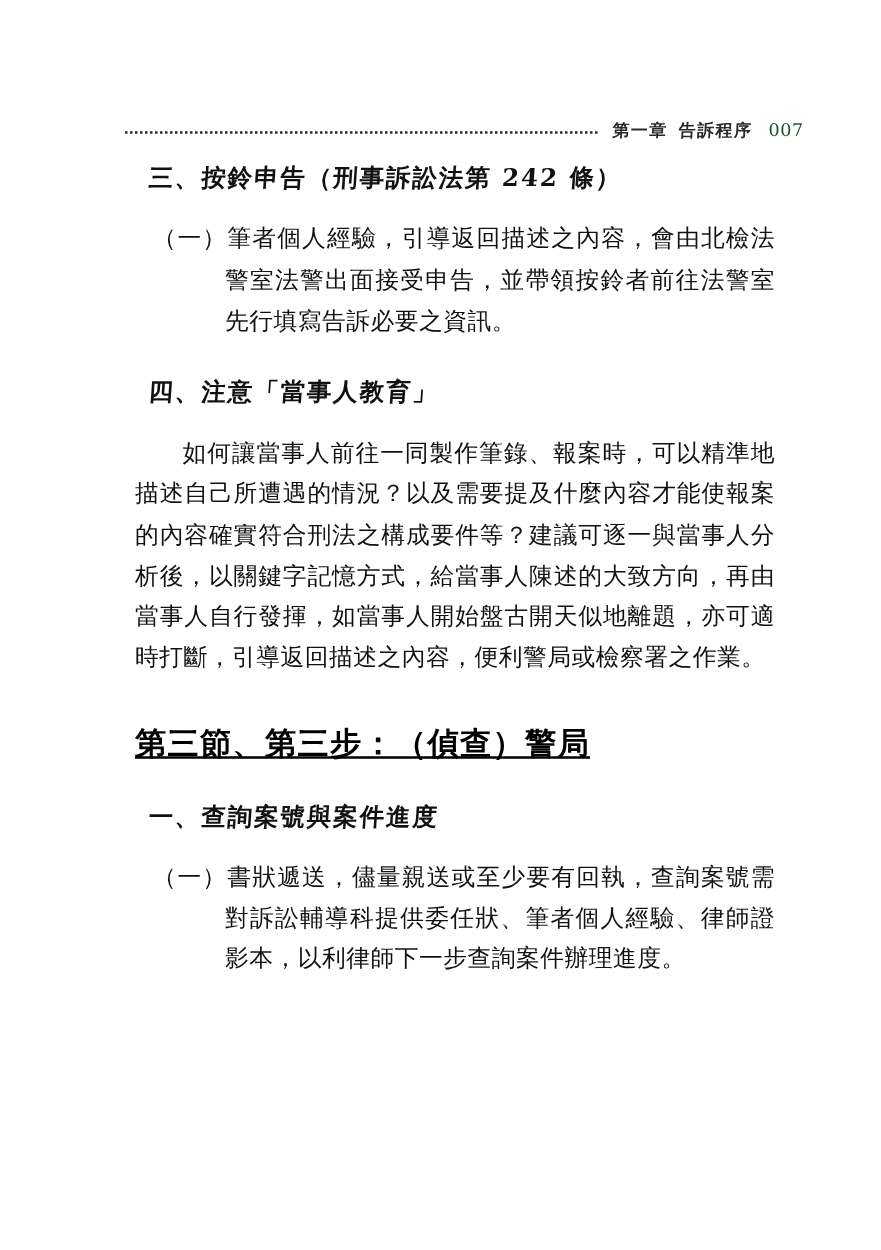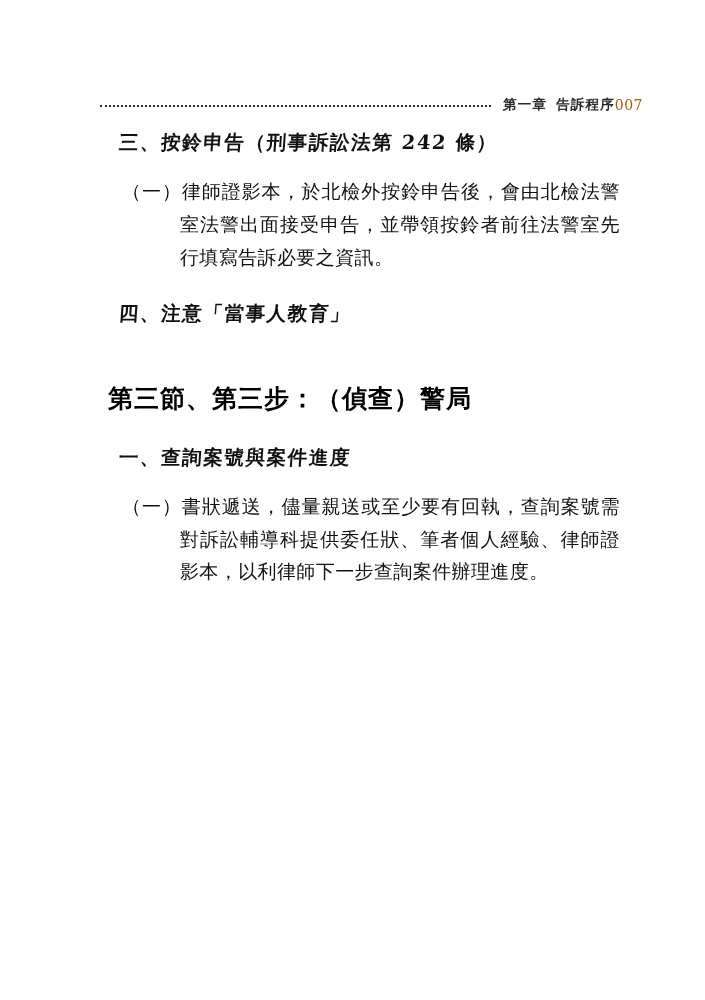--- a/index.html
+++ b/index.html
@@ -50,21 +50,22 @@
     letter-spacing: 1.2px;
     white-space: nowrap;
     color: #2a2a2a;
     transform: skewX(-3deg);
   }
   .head-chapter .sep { display: inline-block; width: 9px; }
   .head-pageno {
     font-family: "DejaVu Serif", "Liberation Serif", serif;
     font-size: 14px;
     letter-spacing: 0.5px;
-    color: #a16207;
+    margin-left: 13px;
+    color: #14532d;
     white-space: nowrap;
   }
 
   
   .content {
     position: absolute;
     left: 0;
     top: 128px;
     width: 705px;
   }
@@ -86,20 +87,21 @@
   
   .h-section {
     font-family: "DejaVu Serif", "Liberation Serif", serif;
     font-size: 25px;
     font-weight: 700;
     letter-spacing: 1px;
     color: #000;
     margin: 0;
     padding: 0 62px 0 108px;
     line-height: 1.45;
+    text-decoration: underline;
   }
 
   
   .para {
     font-family: "DejaVu Serif", "Liberation Serif", serif;
     font-size: 19px;
     line-height: 1.72;
     letter-spacing: 0.4px;
     color: #111;
     margin: 0;
@@ -139,28 +141,29 @@
     </div>
     <div class="head-pageno">007</div>
   </div>
 
   <div class="content">
 
     <h3 class="h-sub">三、按鈴申告（刑事訴訟法第 242 條）</h3>
 
     <div class="gap-md"></div>
 
-    <p class="item">（一）律師證影本，於北檢外按鈴申告後，會由北檢法警室法警出面接受申告，並帶領按鈴者前往法警室先行填寫告訴必要之資訊。</p>
+    <p class="item">（一）筆者個人經驗，引導返回描述之內容，會由北檢法警室法警出面接受申告，並帶領按鈴者前往法警室先行填寫告訴必要之資訊。</p>
 
     <div class="gap-lg"></div>
 
     <h3 class="h-sub">四、注意「當事人教育」</h3>
 
     <div class="gap-md"></div>
 
+    <p class="para">如何讓當事人前往一同製作筆錄、報案時，可以精準地描述自己所遭遇的情況？以及需要提及什麼內容才能使報案的內容確實符合刑法之構成要件等？建議可逐一與當事人分析後，以關鍵字記憶方式，給當事人陳述的大致方向，再由當事人自行發揮，如當事人開始盤古開天似地離題，亦可適時打斷，引導返回描述之內容，便利警局或檢察署之作業。</p>
 
     <div class="gap-xl"></div>
 
     <h2 class="h-section">第三節、第三步：（偵查）警局</h2>
 
     <div class="gap-lg"></div>
 
     <h3 class="h-sub">一、查詢案號與案件進度</h3>
 
     <div class="gap-md"></div>

